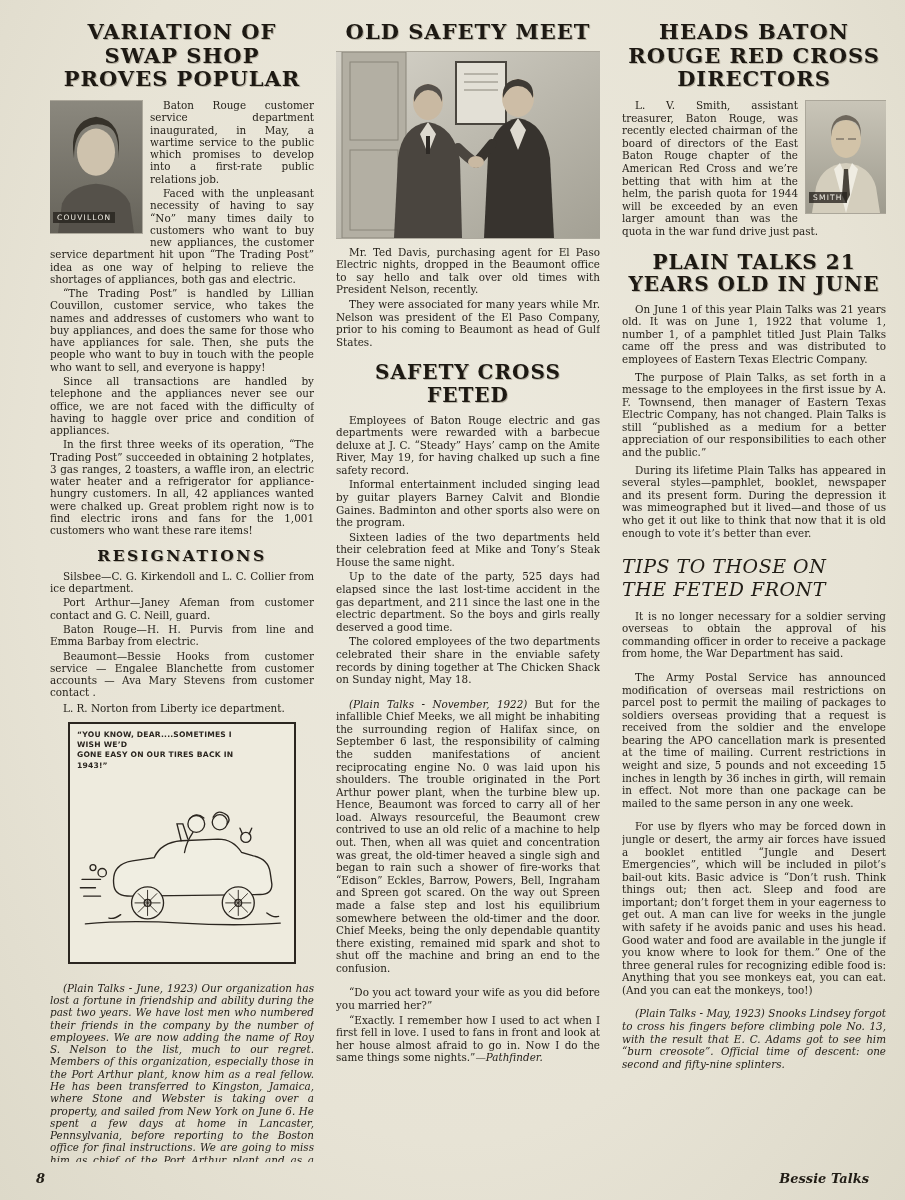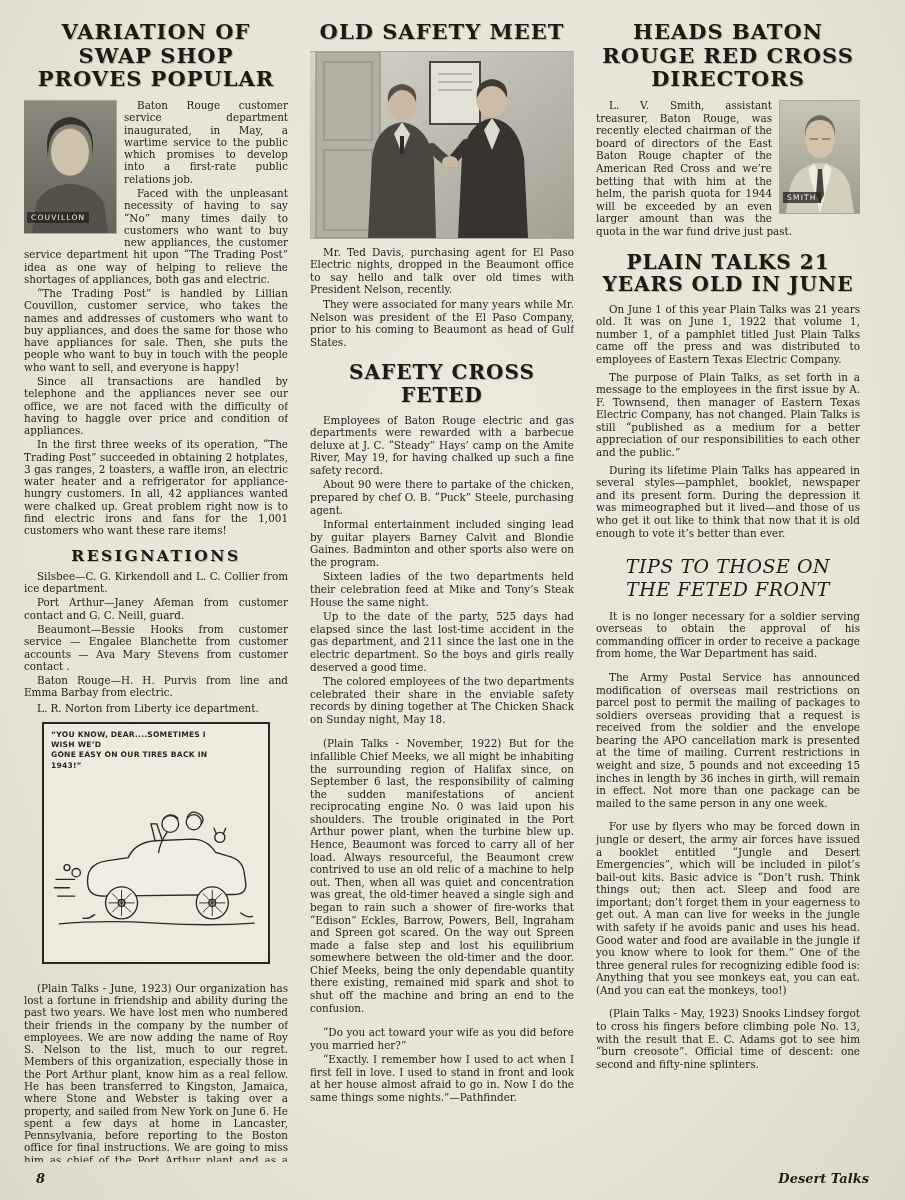--- a/index.html
+++ b/index.html
@@ -5,47 +5,47 @@
 <style>
   *{margin:0;padding:0;box-sizing:border-box}
   html,body{width:905px;height:1200px}
   body{
     background:#e8e5d8;
     font-family:"DejaVu Serif", serif;
     color:#26221b;
   }
   .page{
     position:relative;width:905px;height:1200px;
-    padding:20px 24px 0;
+    padding:20px 50px 0;
     background:radial-gradient(ellipse at 50% 40%, #ece9dd 0%, #e7e3d5 65%, #ddd9c9 100%);
     overflow:hidden;
   }
   .columns{display:flex;gap:22px}
   .col{flex:0 0 264px;width:264px;height:1142px;overflow:hidden}
 
   .headline{
     font-weight:bold;text-align:center;line-height:1.13;
     letter-spacing:1px;color:#1d1913;
     text-shadow:1px 1px 0 rgba(125,116,97,0.45);
   }
   .size-lg{font-size:21px;margin-bottom:8px}
   .size-md{font-size:20px;margin:13px 0 7px}
   .size-sm{font-size:15.5px;letter-spacing:2.5px;margin:11px 0 5px}
   .tips-title{
-    font-style:italic;font-weight:normal;text-align:center;
+    font-style:italic;font-weight:normal;text-align:left;
     font-size:19px;line-height:1.2;letter-spacing:.5px;
     margin:16px 0 9px;color:#211d16;text-shadow:none;
   }
 
   .para{
     font-size:10.4px;line-height:1.21;text-align:justify;
     text-indent:13px;margin-bottom:2px;
   }
   .col-1 .para{line-height:1.18}
-  .italic{}
+  .italic{font-style:italic}
   .archive{margin-top:9px}
   .gap-md{margin-top:12px}
   .spaced .para{margin-bottom:5px}
   .wide-spaced .para{margin-bottom:11px}
 
   figure{margin:18px}
   .photo{position:relative;background:#8f8c83;overflow:hidden;box-shadow:0 0 0 1px rgba(60,55,45,.35)}
   .photo svg{display:block;width:100%;height:100%}
   .photo-label{
     position:absolute;left:3px;bottom:10px;
@@ -108,22 +108,22 @@
           <p class="para">“The Trading Post” is handled by Lillian Couvillon, customer service, who takes the names and addresses of customers who want to buy appliances, and does the same for those who have appliances for sale. Then, she puts the people who want to buy in touch with the people who want to sell, and everyone is happy!</p>
           <p class="para">Since all transactions are handled by telephone and the appliances never see our office, we are not faced with the difficulty of having to haggle over price and condition of appliances.</p>
           <p class="para">In the first three weeks of its operation, “The Trading Post” succeeded in obtaining 2 hotplates, 3 gas ranges, 2 toasters, a waffle iron, an electric water heater and a refrigerator for appliance-hungry customers. In all, 42 appliances wanted were chalked up. Great problem right now is to find electric irons and fans for the 1,001 customers who want these rare items!</p>
         </div>
       </section>
 
       <section>
         <h3 class="headline size-sm">RESIGNATIONS</h3>
         <p class="para">Silsbee—C. G. Kirkendoll and L. C. Collier from ice department.</p>
         <p class="para">Port Arthur—Janey Afeman from customer contact and G. C. Neill, guard.</p>
+        <p class="para">Baton Rouge—H. H. Purvis from line and Emma Barbay from electric.</p>
         <p class="para">Beaumont—Bessie Hooks from customer service — Engalee Blanchette from customer accounts — Ava Mary Stevens from customer contact .</p>
-        <p class="para">Baton Rouge—H. H. Purvis from line and Emma Barbay from electric.</p>
         <p class="para" style="margin-top:3px">L. R. Norton from Liberty ice department.</p>
       </section>
 
       <figure class="cartoon">
         <figcaption class="cartoon-caption">
           <span>“YOU KNOW, DEAR....SOMETIMES I WISH WE’D</span><br>
           <span>GONE EASY ON OUR TIRES BACK IN 1943!”</span>
         </figcaption>
         <svg viewBox="0 0 250 185" preserveAspectRatio="xMidYMid meet">
           <g fill="none" stroke="#2b2620" stroke-width="1.6" stroke-linecap="round">
@@ -193,35 +193,34 @@
         <p class="para">Mr. Ted Davis, purchasing agent for El Paso Electric nights, dropped in the Beaumont office to say hello and talk over old times with President Nelson, recently.</p>
         <p class="para">They were associated for many years while Mr. Nelson was president of the El Paso Company, prior to his coming to Beaumont as head of Gulf States.</p>
       </section>
 
       <section>
         <h2 class="headline size-md">
           <span>SAFETY CROSS</span><br>
           <span>FETED</span>
         </h2>
         <p class="para">Employees of Baton Rouge electric and gas departments were rewarded with a barbecue deluxe at J. C. “Steady” Hays’ camp on the Amite River, May 19, for having chalked up such a fine safety record.</p>
-        <p class="para">About 90 were there to partake of the chicken, prepared by chef O. B. “Puck” Steele, purchasing agent.</p>
         <p class="para">Informal entertainment included singing lead by guitar players Barney Calvit and Blondie Gaines. Badminton and other sports also were on the program.</p>
         <p class="para">Sixteen ladies of the two departments held their celebration feed at Mike and Tony’s Steak House the same night.</p>
         <p class="para">Up to the date of the party, 525 days had elapsed since the last lost-time accident in the gas department, and 211 since the last one in the electric department. So the boys and girls really deserved a good time.</p>
         <p class="para">The colored employees of the two departments celebrated their share in the enviable safety records by dining together at The Chicken Shack on Sunday night, May 18.</p>
       </section>
 
       <p class="para archive gap-md">
         <span class="italic">(Plain Talks - November, 1922)</span><span> But for the infallible Chief Meeks, we all might be inhabiting the surrounding region of Halifax since, on September 6 last, the responsibility of calming the sudden manifestations of ancient reciprocating engine No. 0 was laid upon his shoulders. The trouble originated in the Port Arthur power plant, when the turbine blew up. Hence, Beaumont was forced to carry all of her load. Always resourceful, the Beaumont crew contrived to use an old relic of a machine to help out. Then, when all was quiet and concentration was great, the old-timer heaved a single sigh and began to rain such a shower of fire-works that “Edison” Eckles, Barrow, Powers, Bell, Ingraham and Spreen got scared. On the way out Spreen made a false step and lost his equilibrium somewhere between the old-timer and the door. Chief Meeks, being the only dependable quantity there existing, remained mid spark and shot to shut off the machine and bring an end to the confusion.</span>
       </p>
 
       <div class="gap-md">
         <p class="para">“Do you act toward your wife as you did before you married her?”</p>
         <p class="para">
-          <span>“Exactly. I remember how I used to act when I first fell in love. I used to stand in front and look at her house almost afraid to go in. Now I do the same things some nights.”</span><span class="italic">—Pathfinder.</span>
+          <span>“Exactly. I remember how I used to act when I first fell in love. I used to fans in front and look at her house almost afraid to go in. Now I do the same things some nights.”</span><span class="italic">—Pathfinder.</span>
         </p>
       </div>
     </div>
 
     <div class="col col-3 spaced">
 
       <section>
         <h2 class="headline size-lg">
           <span>HEADS BATON</span><br>
           <span>ROUGE RED CROSS</span><br>
@@ -270,14 +269,14 @@
         <p class="para">For use by flyers who may be forced down in jungle or desert, the army air forces have issued a booklet entitled “Jungle and Desert Emergencies”, which will be included in pilot’s bail-out kits. Basic advice is “Don’t rush. Think things out; then act. Sleep and food are important; don’t forget them in your eagerness to get out. A man can live for weeks in the jungle with safety if he avoids panic and uses his head. Good water and food are available in the jungle if you know where to look for them.” One of the three general rules for recognizing edible food is: Anything that you see monkeys eat, you can eat. (And you can eat the monkeys, too!)</p>
       </section>
 
       <p class="para archive italic">
         <span>(Plain Talks - May, 1923)</span><span> Snooks Lindsey forgot to cross his fingers before climbing pole No. 13, with the result that E. C. Adams got to see him “burn creosote”. Official time of descent: one second and fifty-nine splinters.</span>
       </p>
     </div>
   </div>
 
   <div class="footer-num">8</div>
-  <div class="footer-title">Desert Talks</div>
+  <div class="footer-title">Bessie Talks</div>
 </div>
 
 </body></html>

